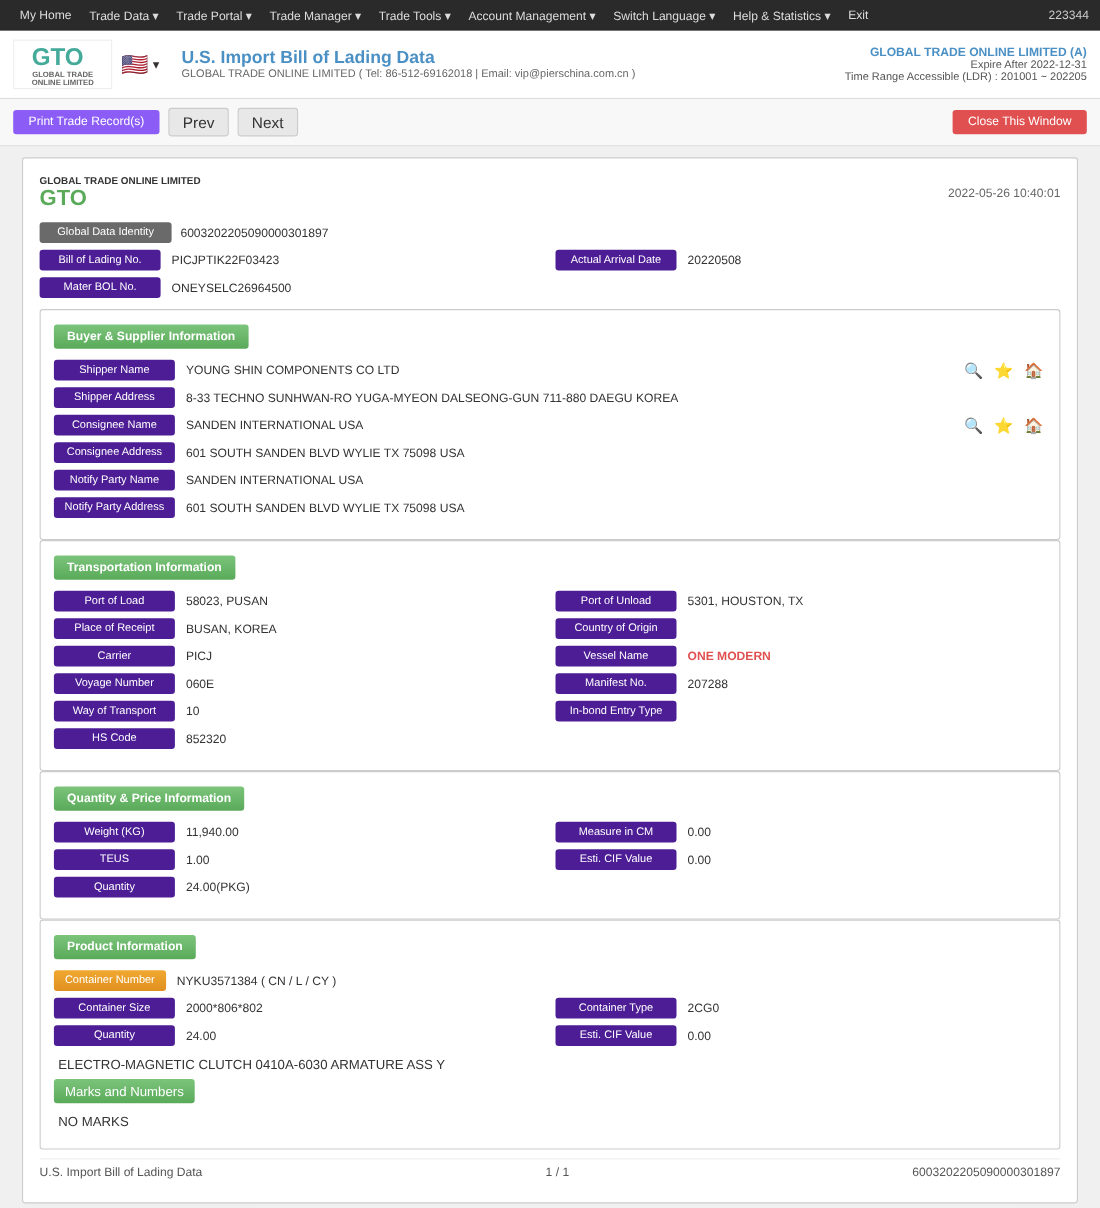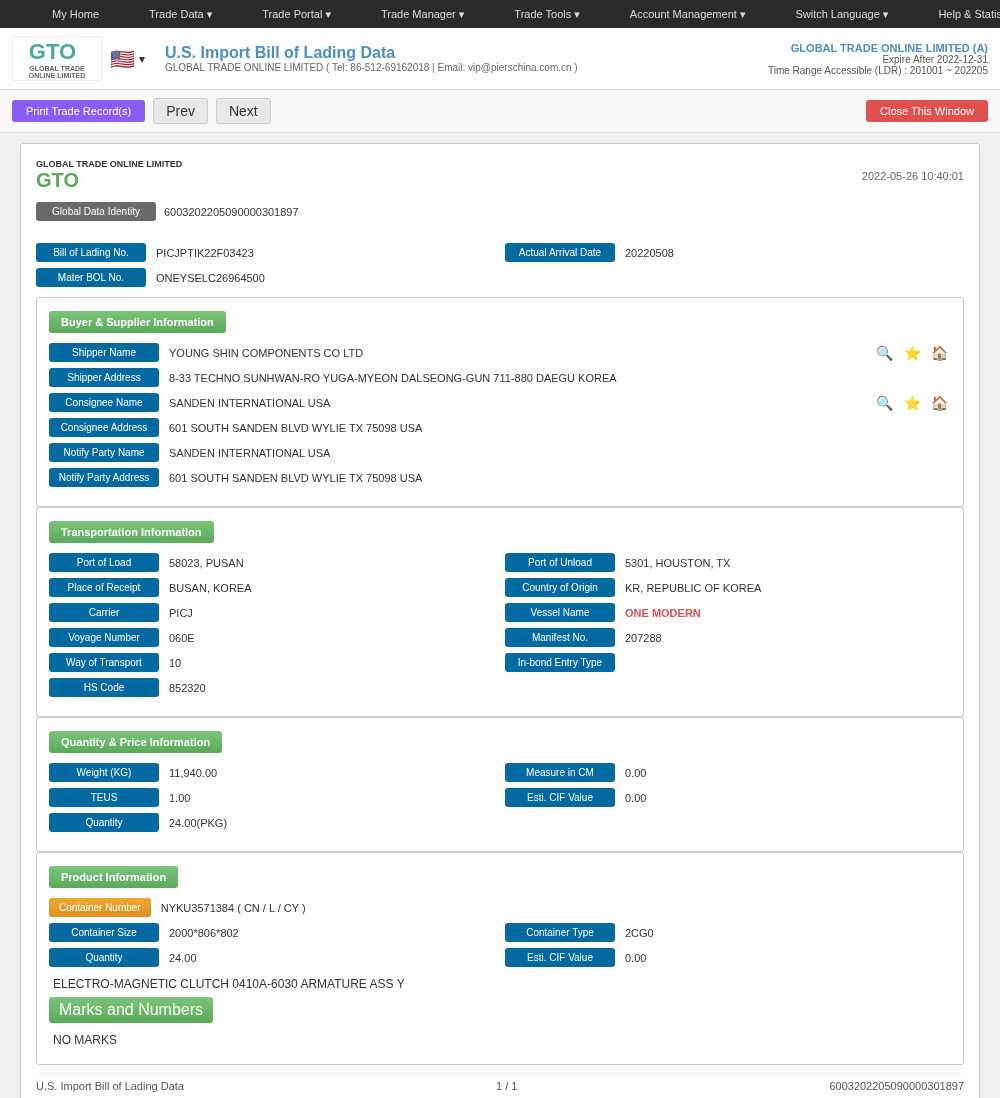--- a/index.html
+++ b/index.html
@@ -9,21 +9,21 @@
     .top-nav {
       background: #2a2a2a;
       color: #ccc;
       display: flex;
       align-items: center;
       padding: 0 10px;
       height: 28px;
       font-size: 11px;
     }
     .top-nav .nav-items { display: flex; align-items: center; flex: 1; }
-    .top-nav .nav-item { padding: 0 8px; cursor: pointer; color: #ddd; white-space: nowrap; margin-left: 34px; }
+    .top-nav .nav-item { padding: 0 8px; cursor: pointer; color: #ddd; white-space: nowrap; }
     .top-nav .user-info { margin-left: auto; color: #ccc; }
 
     
     .header {
       background: #fff;
       display: flex;
       align-items: center;
       padding: 8px 12px;
       border-bottom: 1px solid #ddd;
     }
@@ -90,21 +90,21 @@
     }
 
     
     .data-row {
       display: flex;
       align-items: center;
       margin-bottom: 6px;
       gap: 6px;
     }
     .label-btn {
-      background: #0369a1; color: #fff; padding: 4px 8px;
+      background: #4c1d95; color: #fff; padding: 4px 8px;
       border-radius: 3px; font-size: 10px; min-width: 110px;
       text-align: center; white-space: nowrap;
     }
     .value-text {
       font-size: 11px; color: #333; padding: 2px 4px; flex: 1;
     }
 
     
     .data-row-2col {
       display: flex;
@@ -132,21 +132,21 @@
       background: #fff;
     }
 
     .icon-btn {
       background: none; border: none; cursor: pointer; padding: 0 2px;
       font-size: 14px;
     }
 
     
     .identity-row {
-      display: flex; align-items: center; margin-bottom: 22px; gap: 8px;
+      display: flex; align-items: center; margin-bottom: 6px; gap: 8px;
     }
     .id-label {
       background: #6a6a6a; color: #fff; padding: 4px 10px;
       border-radius: 3px; font-size: 10px; min-width: 120px; text-align: center;
     }
     .id-value { font-size: 11px; color: #333; }
     .page-footer-row {
       display: flex; justify-content: space-between; align-items: center;
       padding: 6px 0; font-size: 11px; color: #555; border-top: 1px solid #eee; margin-top: 8px;
     }
@@ -157,21 +157,21 @@
       border-radius: 3px; font-size: 10px; cursor: pointer;
     }
     .product-desc-btn {
       background: linear-gradient(to bottom, #7bc47b, #5aaa5a);
       color: #fff; border: none; padding: 4px 10px;
       border-radius: 3px; font-size: 10px; cursor: pointer;
     }
     .marks-btn {
       background: linear-gradient(to bottom, #7bc47b, #5aaa5a);
       color: #fff; border: none; padding: 4px 10px;
-      border-radius: 3px; font-size: 16px; cursor: pointer;
+      border-radius: 3px; font-size: 12px; cursor: pointer;
     }
   </style>
 </head>
 <body>
 
 <div class="top-nav">
   <div class="nav-items">
     <span class="nav-item">My Home</span>
     <span class="nav-item">Trade Data ▾</span>
     <span class="nav-item">Trade Portal ▾</span>
@@ -310,21 +310,20 @@
         </div>
       </div>
 
       <div class="data-row-2col">
         <div class="data-col">
           <div class="label-btn">Place of Receipt</div>
           <div class="value-text">BUSAN, KOREA</div>
         </div>
         <div class="data-col">
           <div class="label-btn">Country of Origin</div>
-          <div class="value-text">KR, REPUBLIC OF KOREA</div>
         </div>
       </div>
 
       <div class="data-row-2col">
         <div class="data-col">
           <div class="label-btn">Carrier</div>
           <div class="value-text">PICJ</div>
         </div>
         <div class="data-col">
           <div class="label-btn">Vessel Name</div>

